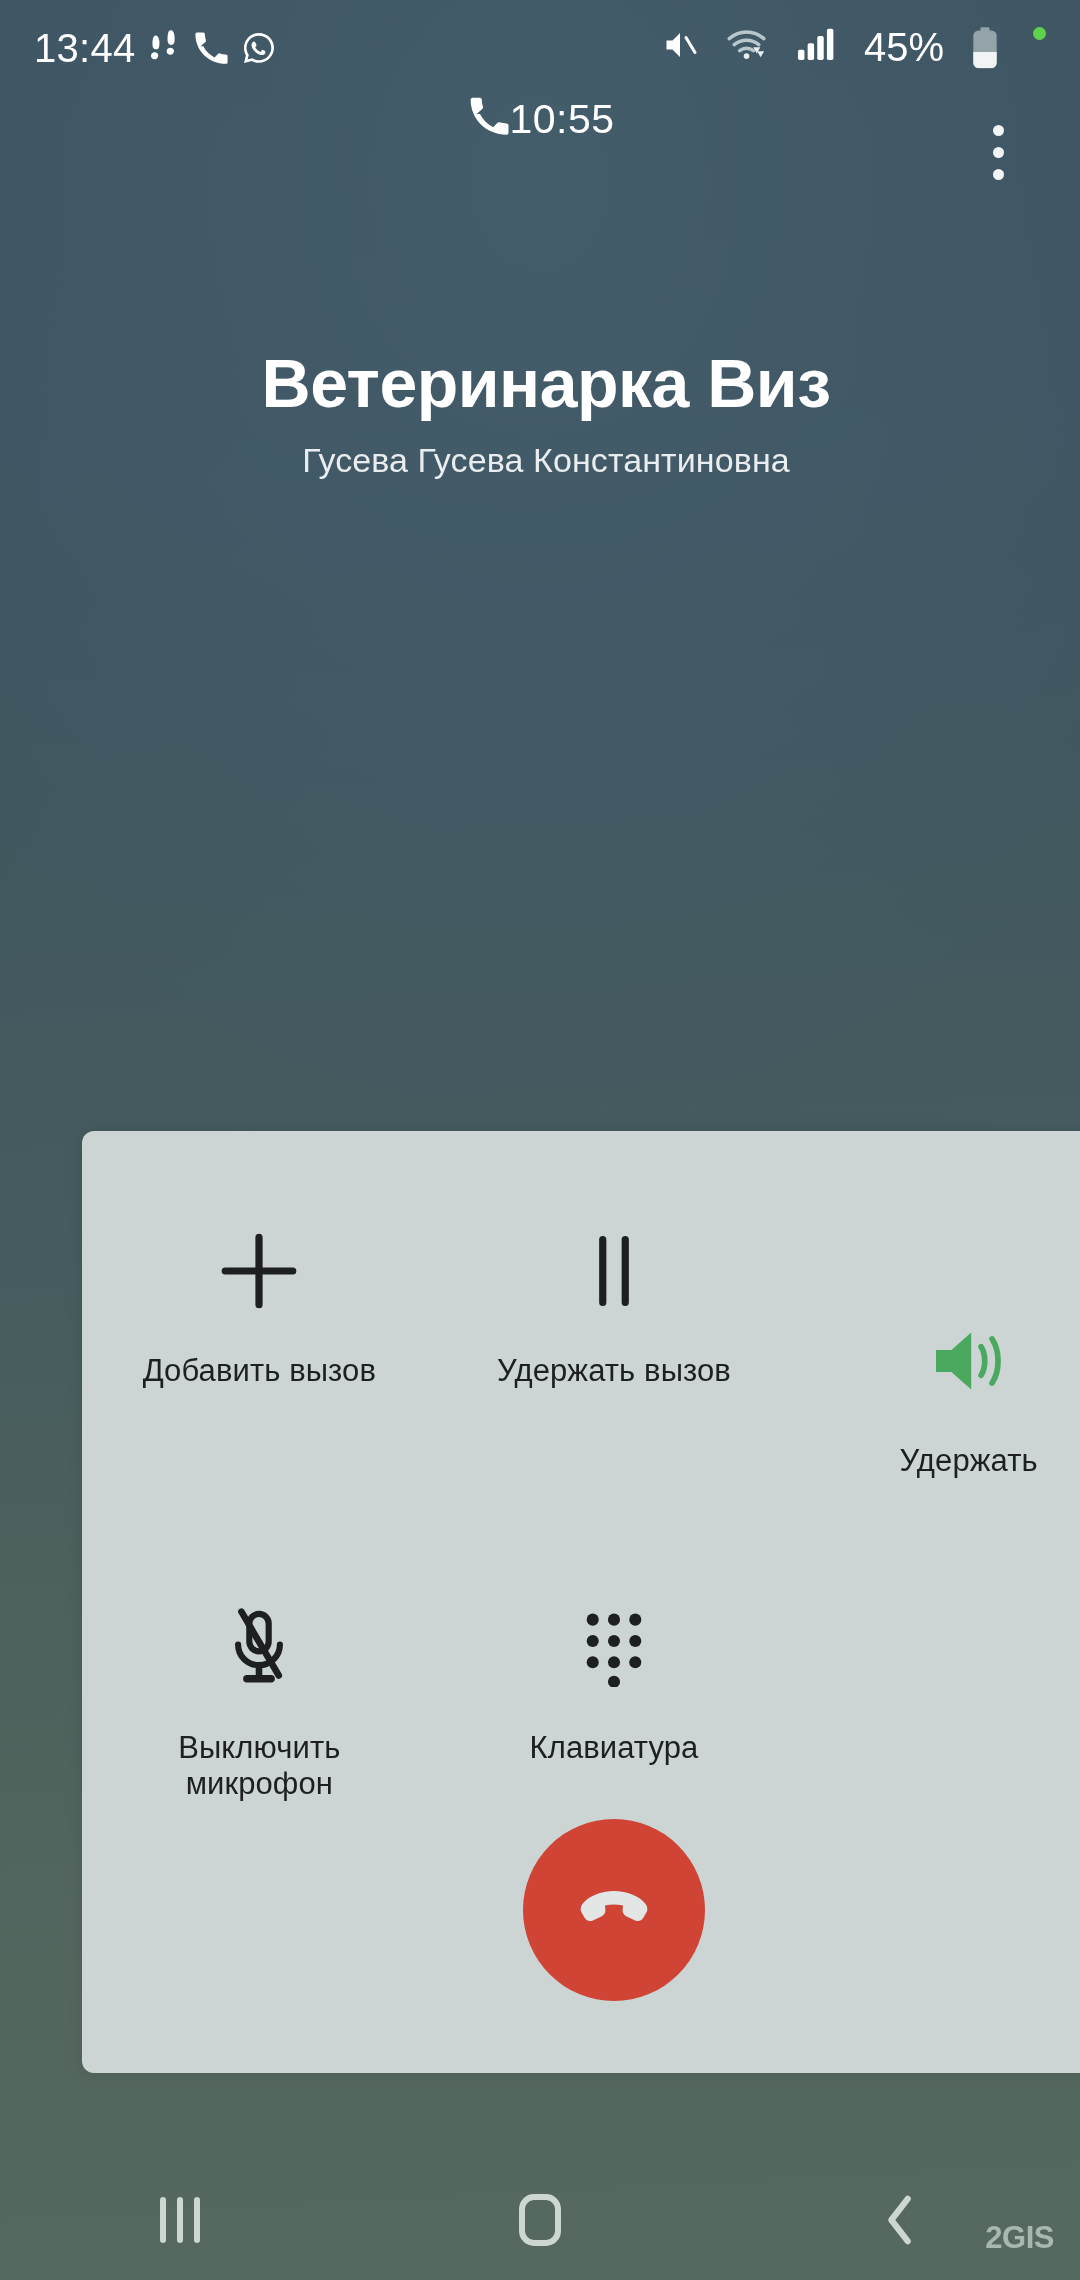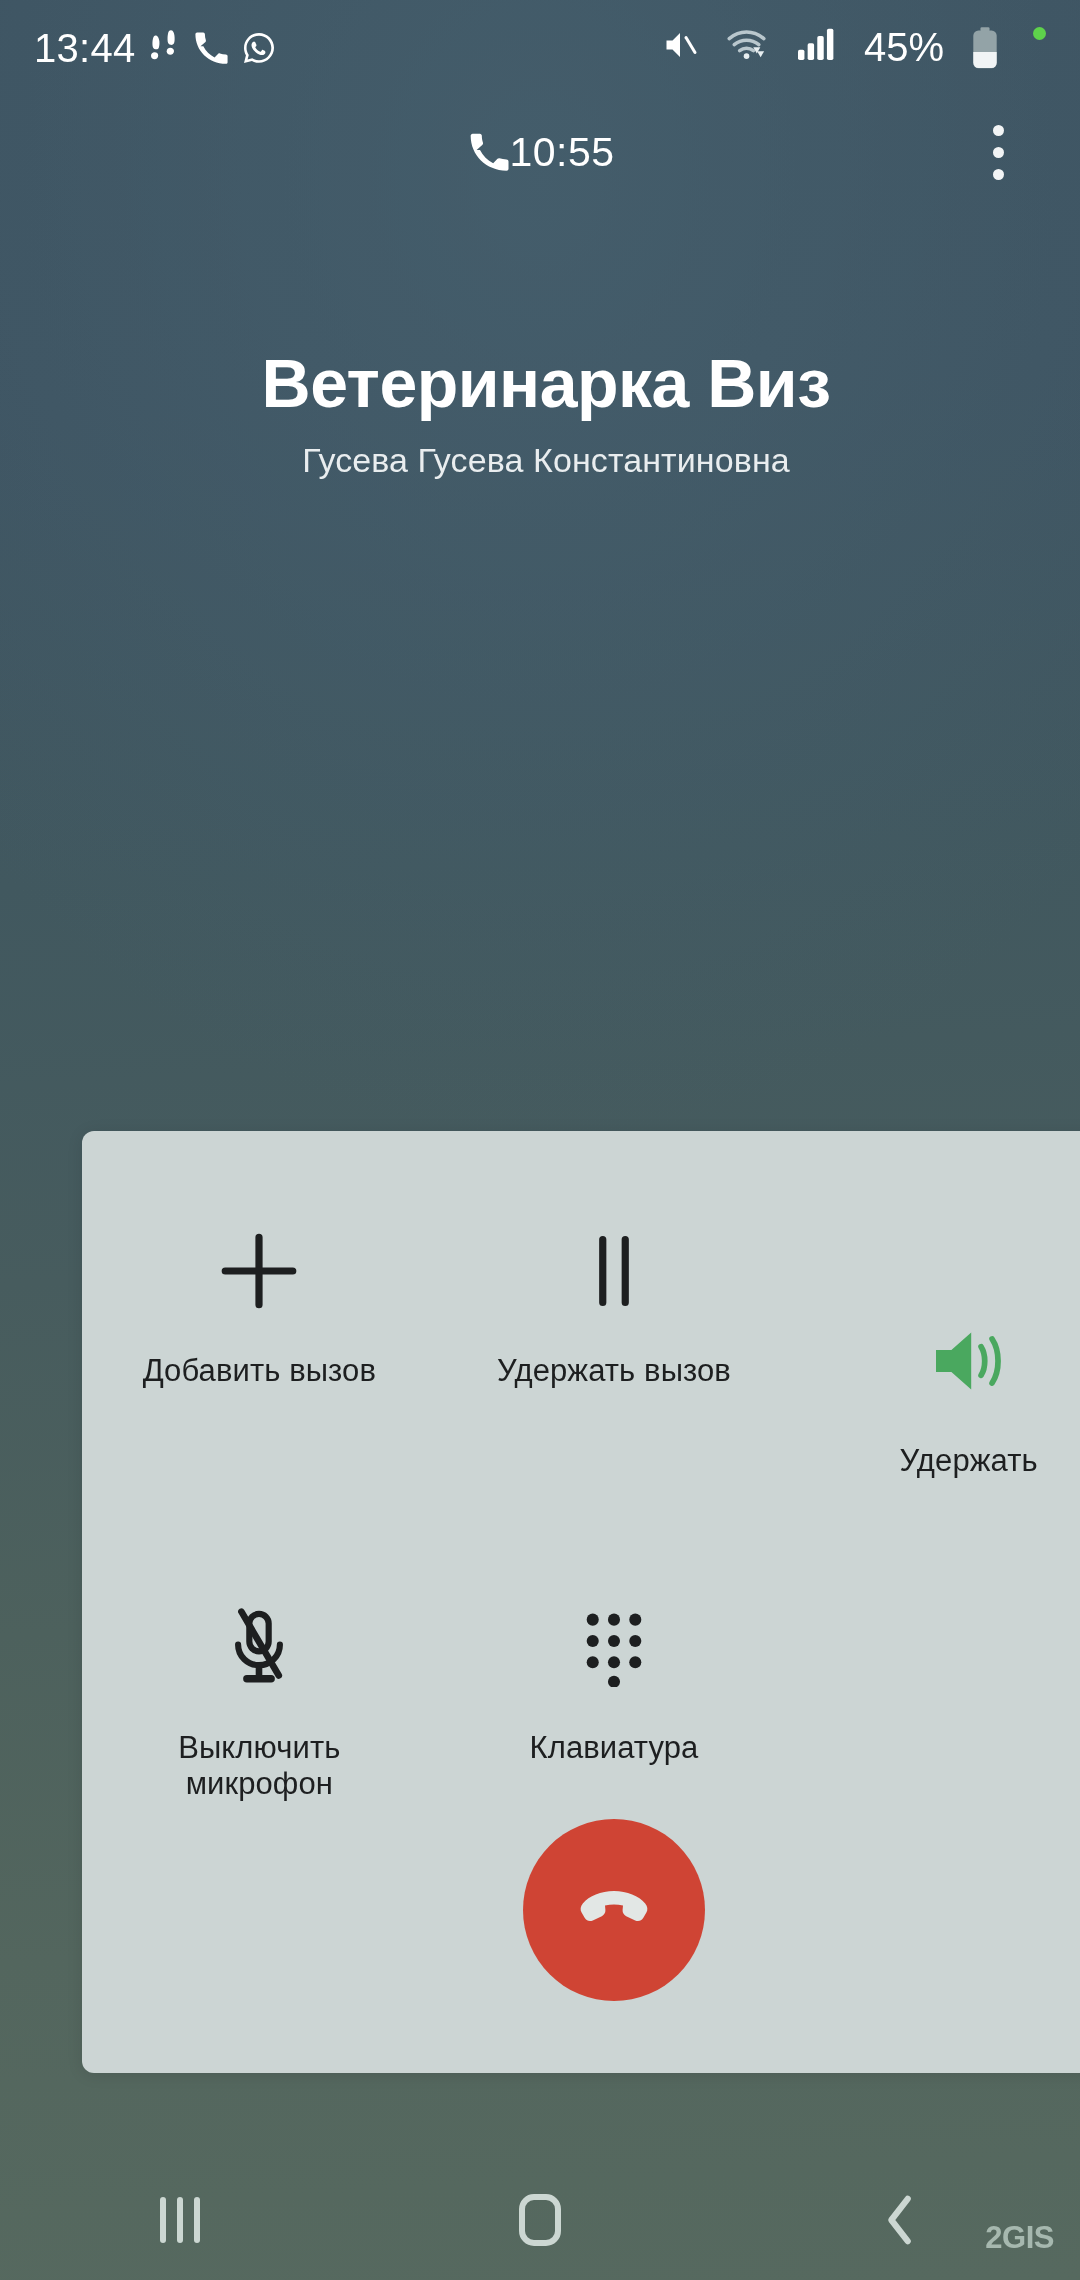--- a/index.html
+++ b/index.html
@@ -41,21 +41,21 @@
   .sb-pct { font-size:40px; line-height:1; }
   .ico { display:block; }
   .greendot {
     width:13px; height:13px; border-radius:50%;
     background:#5ed24b; margin-left:7px;
   }
 
   
   #callheader {
     position:absolute; top:96px; left:4px; right:0; height:112px;
-    display:flex; align-items:center; justify-content:center;
+    display:flex; justify-content:center;
   }
   #call-duration { color:#ffffff; font-size:41px; letter-spacing:.5px; }
   #overflow-menu {
     position:absolute; right:52px; top:50%; transform:translateY(-50%);
     width:60px; height:76px;
     display:flex; flex-direction:column; align-items:center; justify-content:center;
     gap:11px;
   }
   #overflow-menu i { width:11px; height:11px; border-radius:50%; background:#f2f4f5; display:block; }
 

